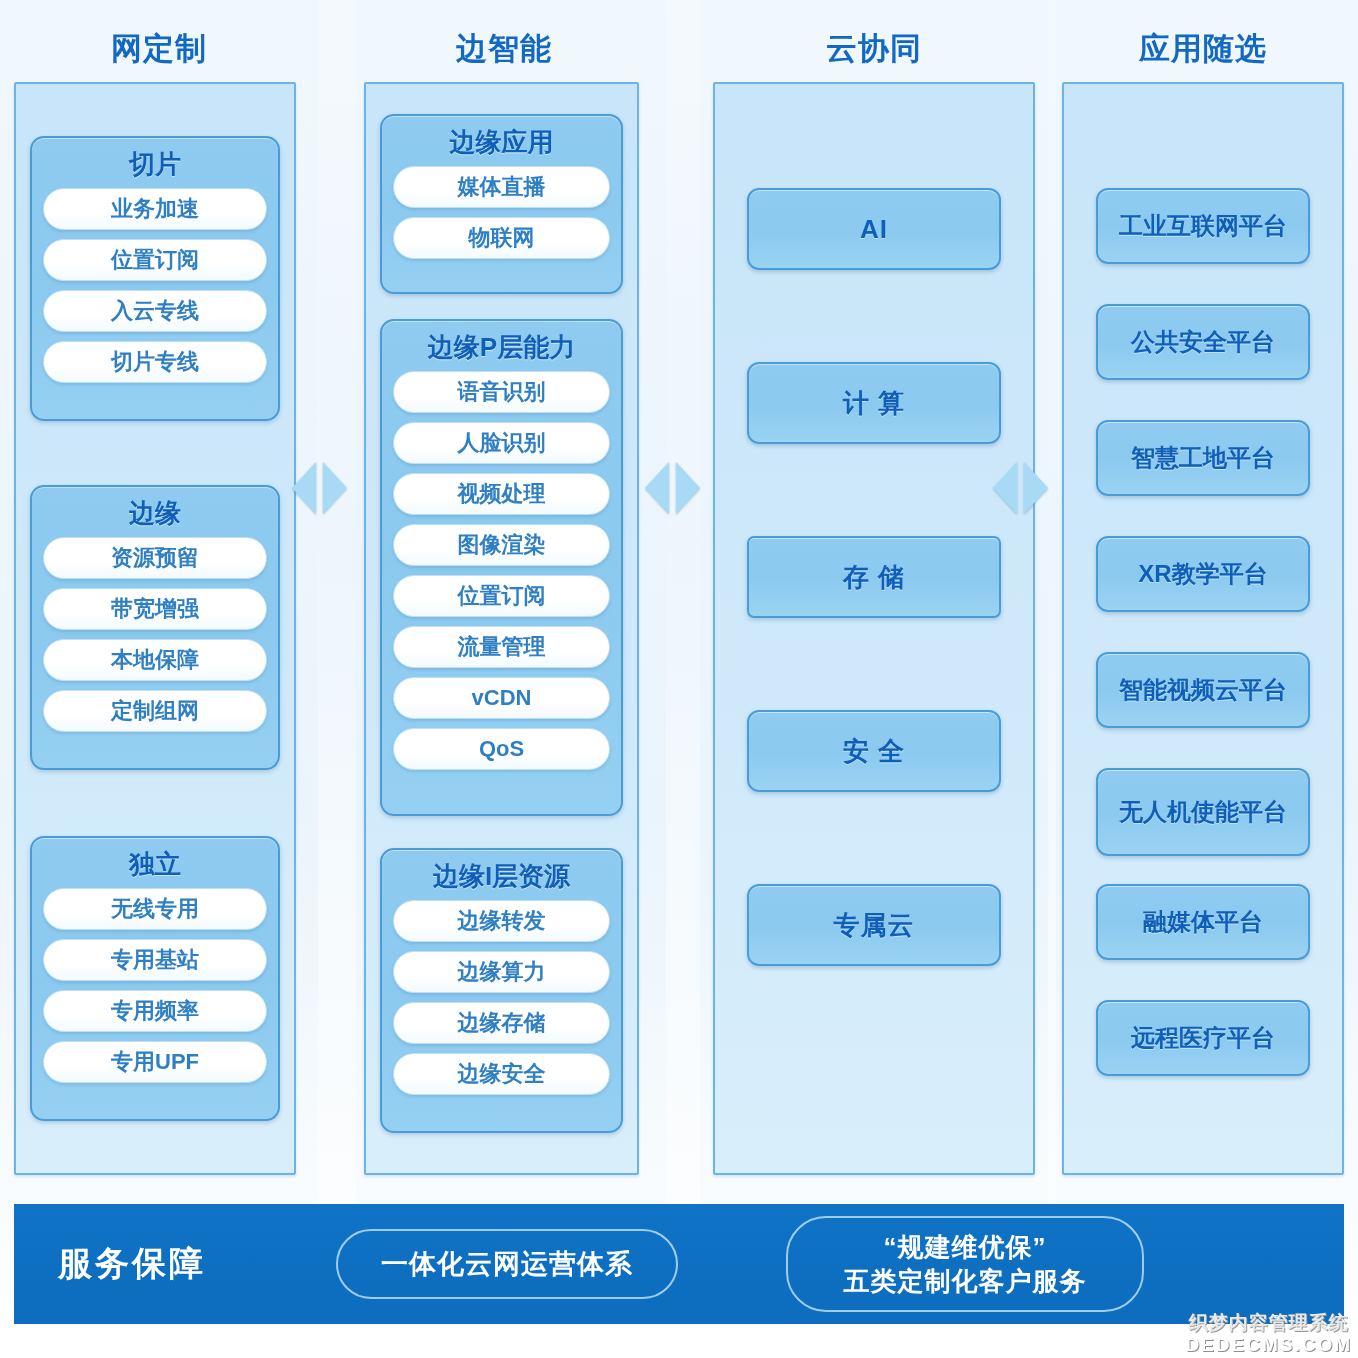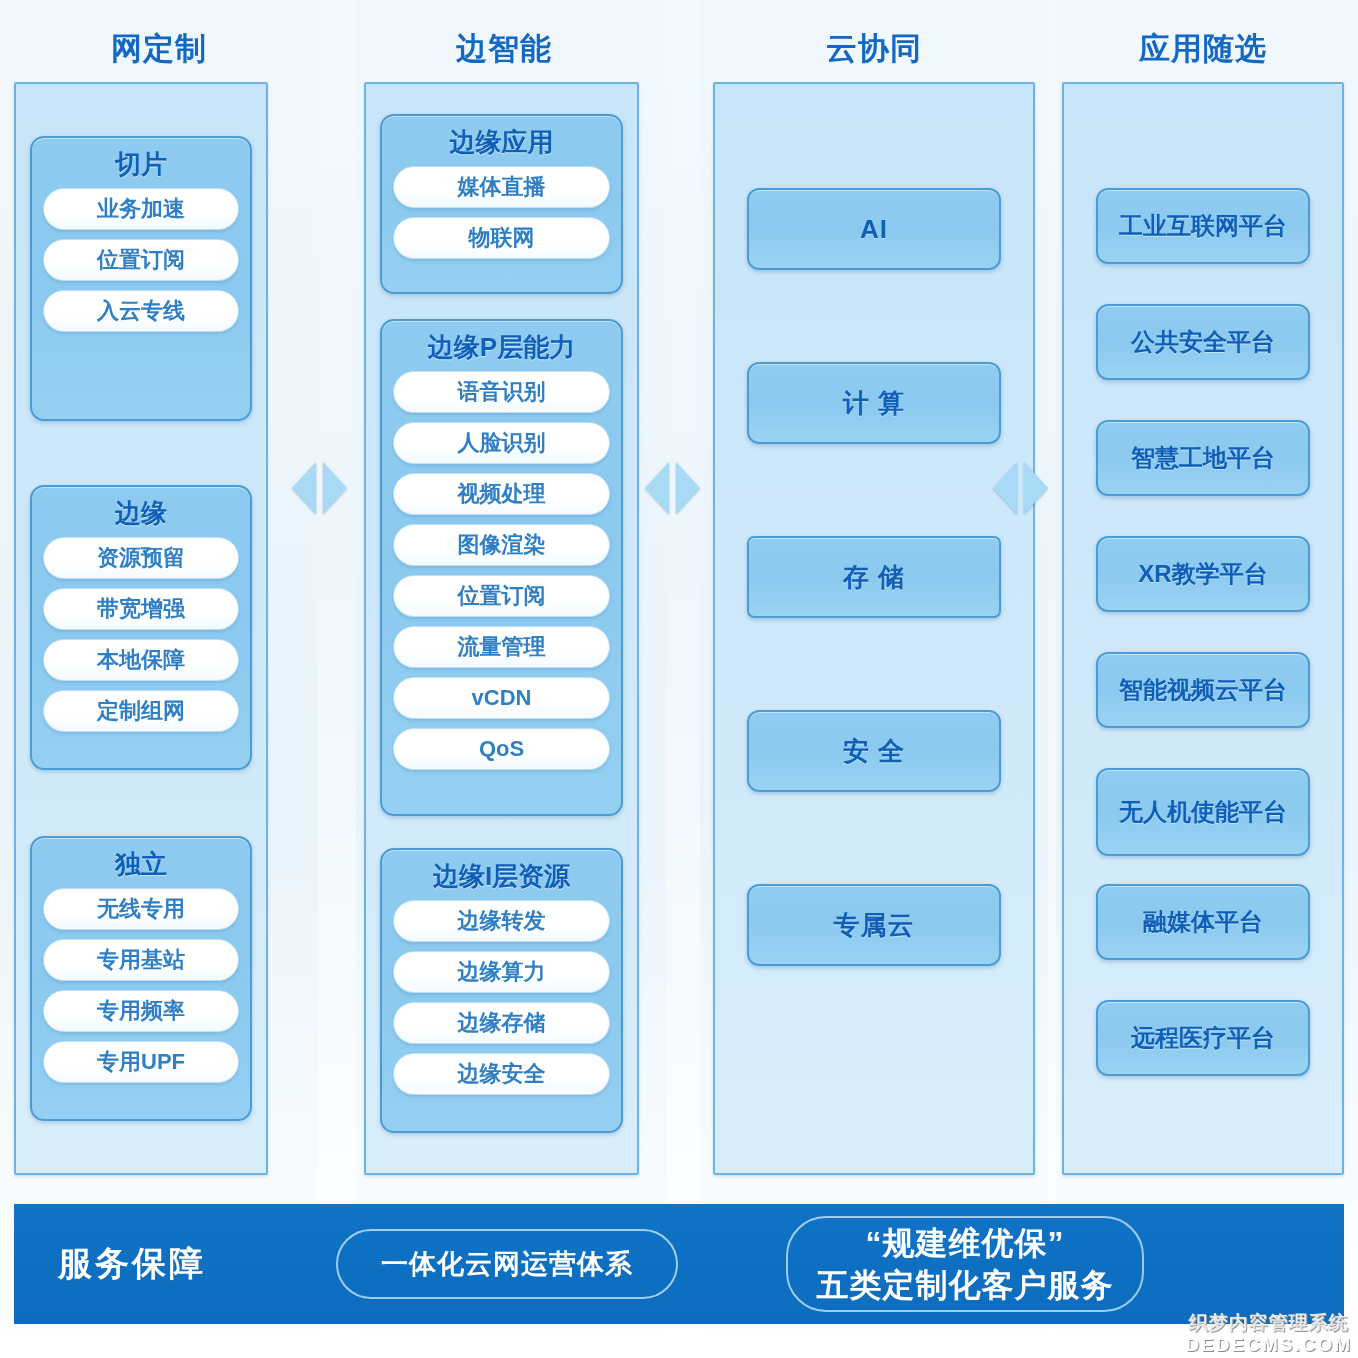--- a/index.html
+++ b/index.html
@@ -153,21 +153,21 @@
     white-space: nowrap;
   }
   #svc-pill-1 {
     margin-left: 130px;
     width: 342px; height: 70px;
     font-size: 27px; letter-spacing: 1px;
   }
   #svc-pill-2 {
     margin-left: 108px;
     width: 358px; height: 96px;
-    font-size: 32px; line-height: 1.32; letter-spacing: 1px;
+    font-size: 26px; line-height: 1.32; letter-spacing: 1px;
   }
 
   
   #watermark {
     position: absolute;
     right: 6px; bottom: 2px;
     text-align: center;
     z-index: 9;
     line-height: 1.15;
   }
@@ -184,27 +184,28 @@
   <div class="band" style="left:0px;width:318px;"></div>
   <div class="band" style="left:356px;width:310px;"></div>
   <div class="band" style="left:700px;width:348px;"></div>
   <div class="band" style="left:1056px;width:302px;"></div>
 
   <div class="col-title" style="left:14px;width:290px;top:28px;">网定制</div>
   <div class="col-title" style="left:364px;width:280px;top:28px;">边智能</div>
   <div class="col-title" style="left:713px;width:322px;top:28px;">云协同</div>
   <div class="col-title" style="left:1062px;width:282px;top:28px;">应用随选</div>
 
-  <div class="column" style="left:14px;top:82px;width:254px;height:1093px;">
+  <div class="column" style="left:14px;top:82px;width:282px;height:1093px;">
 
     <div class="group" style="top:52px;height:285px;">
       <div class="group-title">切片</div>
       <div class="pill">业务加速</div>
       <div class="pill">位置订阅</div>
       <div class="pill">入云专线</div>
+      <div class="pill">切片专线</div>
     </div>
 
     <div class="group" style="top:401px;height:285px;">
       <div class="group-title">边缘</div>
       <div class="pill">资源预留</div>
       <div class="pill">带宽增强</div>
       <div class="pill">本地保障</div>
       <div class="pill">定制组网</div>
     </div>
 

